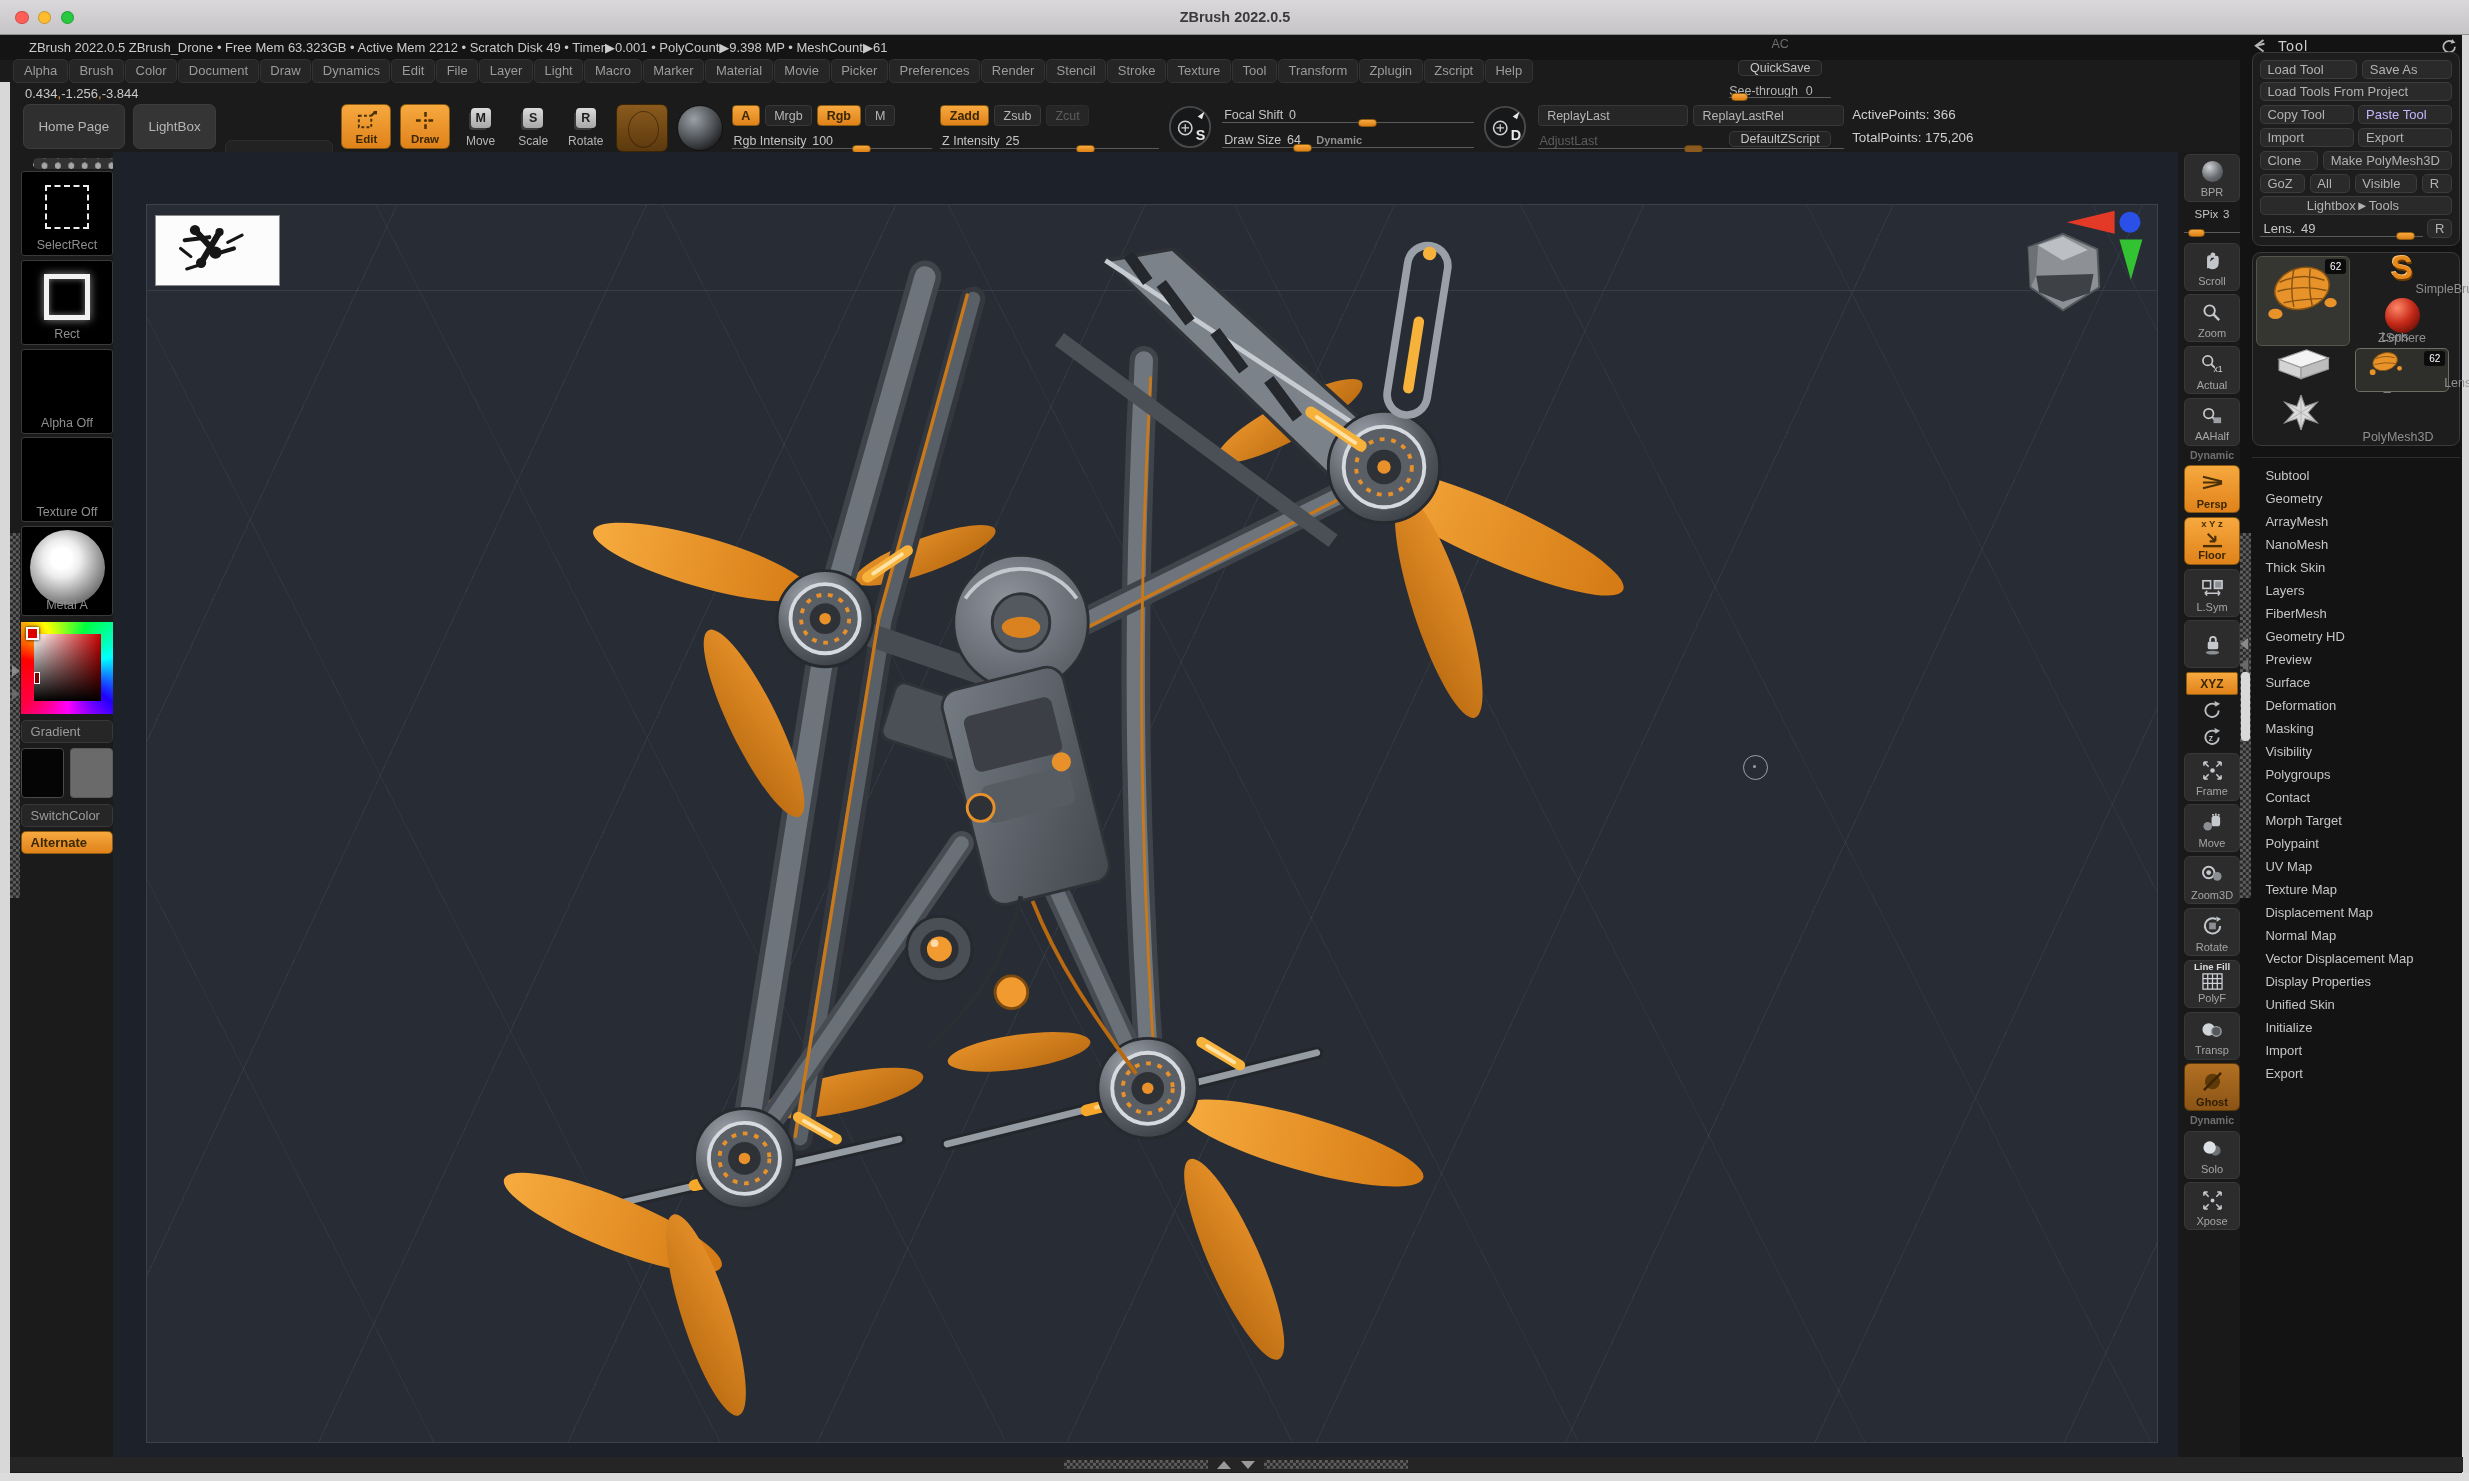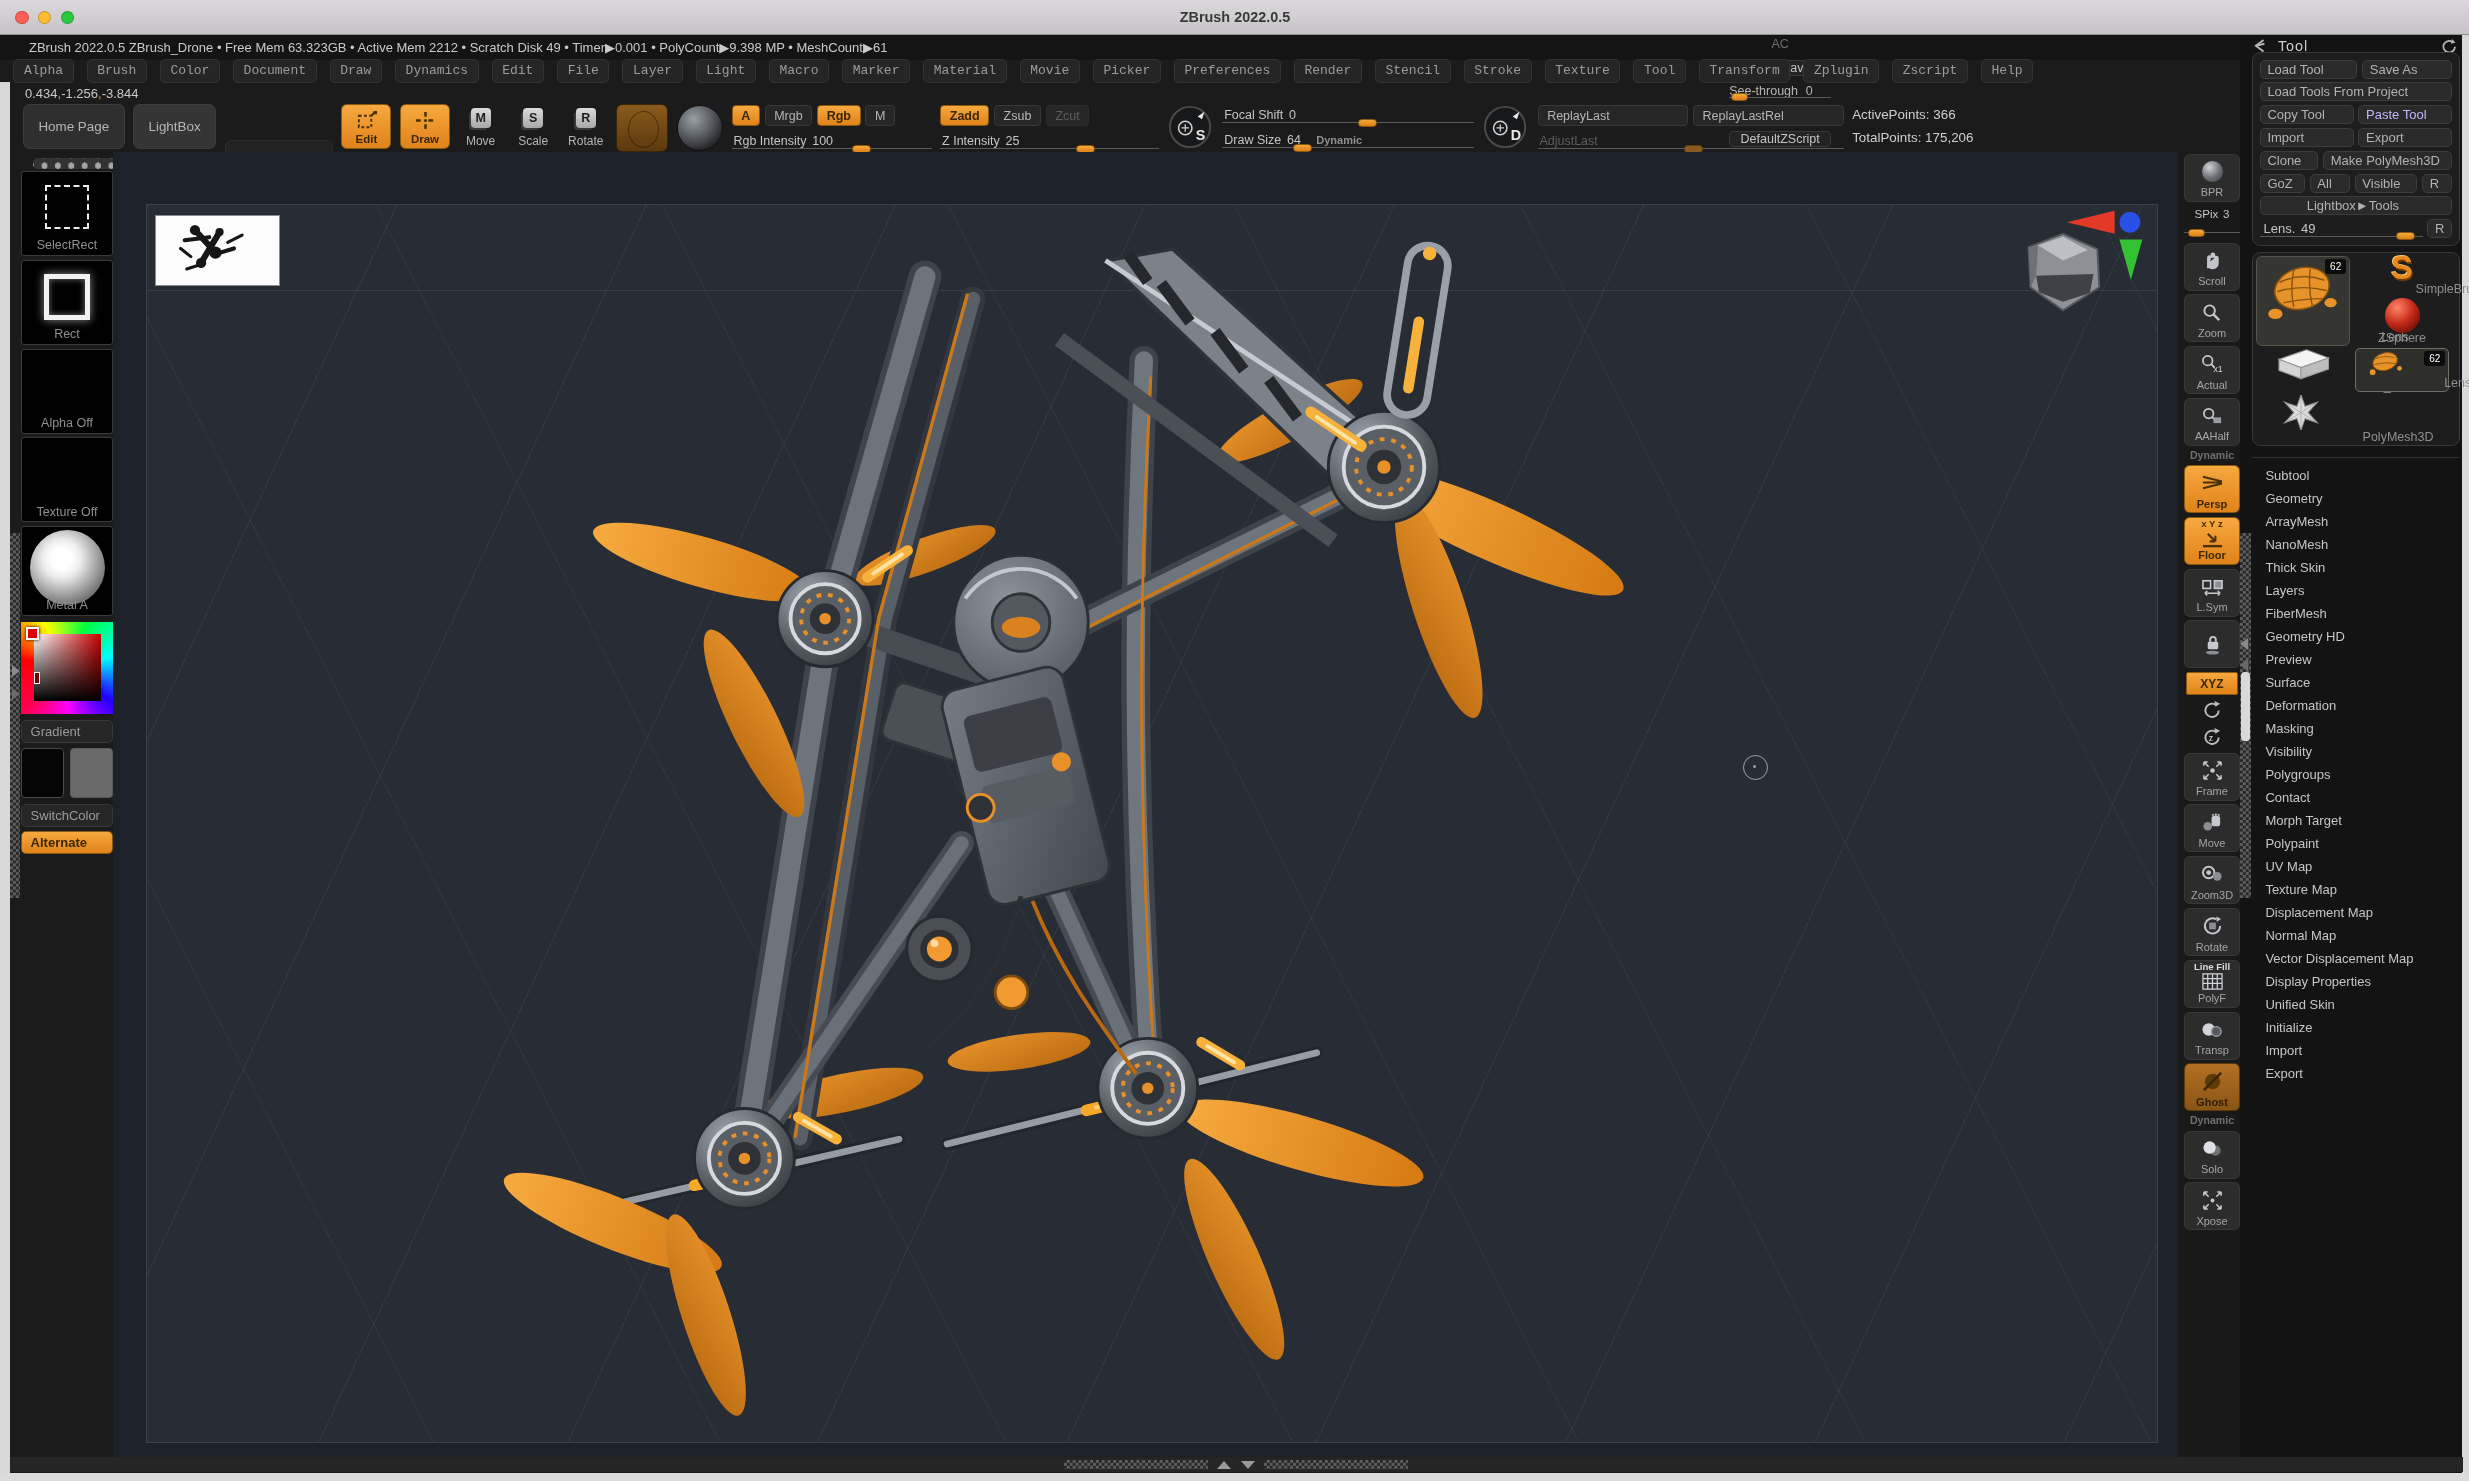--- a/index.html
+++ b/index.html
@@ -32,21 +32,21 @@
     background:linear-gradient(#f6a93f,#dd7f15);border:1px solid #8a5a10;}
   .tr-icon{height:20px;min-width:23px;padding:0 2.9px;background:#232323;border:1px solid #3a3a3a;border-radius:4.8px;
     display:flex;align-items:center;justify-content:center;}
 
   
   .tool-header{position:absolute;left:2252px;top:37px;width:204px;height:17.3px;display:flex;align-items:center;
     color:#cdcdcd;font-size:14.4px;}
   .tool-header .th-title{flex:1;margin-left:11.5px;letter-spacing:1px;}
 
   
-  .menubar{position:absolute;left:13.4px;top:59px;height:24px;display:flex;gap:13px;font-family:Liberation Mono, monospace;}
+  .menubar{position:absolute;left:13.4px;top:59px;height:24px;display:flex;gap:1px;}
   .menu-item{padding:1.9px 9.6px;background:#252525;border:1px solid #333;border-radius:4.8px;color:#9b9b9b;
     font-size:13px;line-height:17.3px;white-space:nowrap;}
 
   
   .coords{position:absolute;left:25px;top:86px;font-size:13px;color:#c9c9c9;}
   .coords .comma{color:#e8912a;}
 
   
   .toolbar{position:absolute;left:23px;top:104px;height:50px;display:flex;align-items:flex-start;gap:8.6px;}
   .tb-big{height:45px;padding:0 14.4px;background:#2f2f2f;border:1px solid #3d3d3d;border-radius:6.7px;

